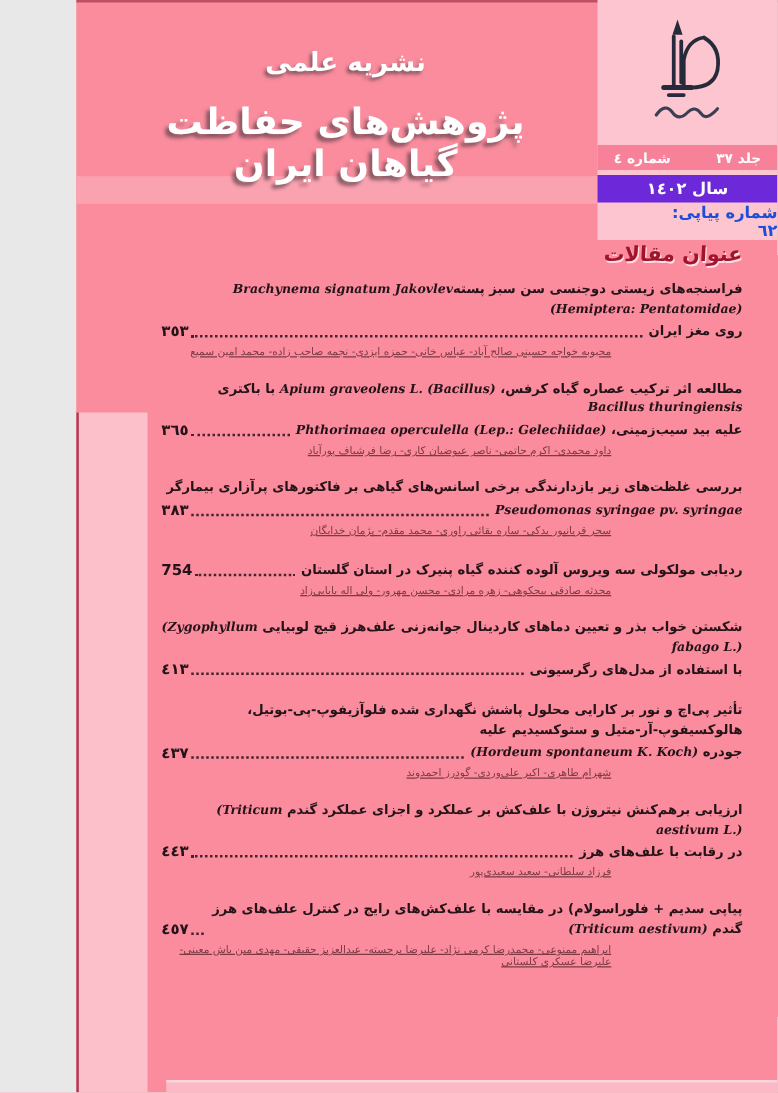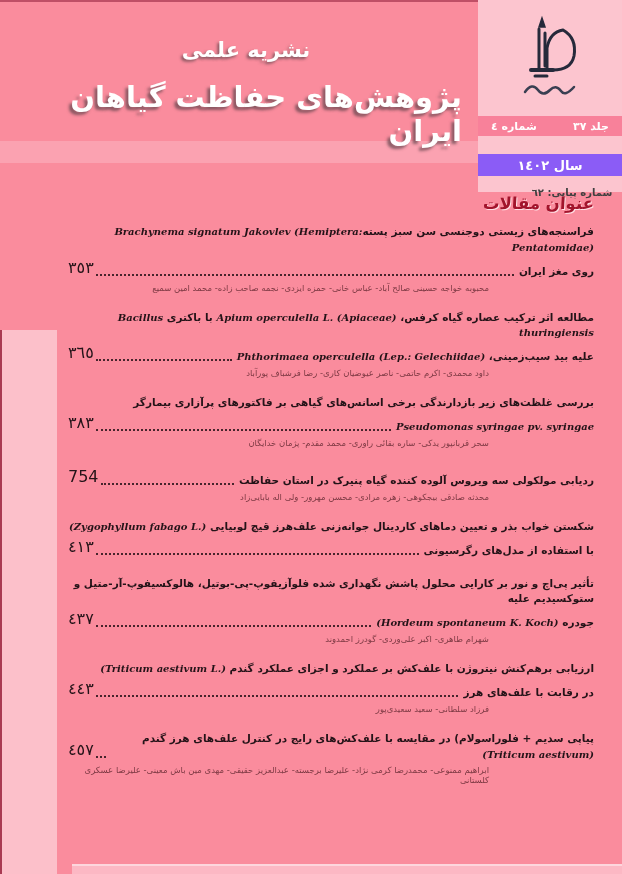--- a/index.html
+++ b/index.html
@@ -1,51 +1,51 @@
 <!DOCTYPE html>
 <html lang="fa" dir="rtl"><head>
 <meta charset="utf-8">
 <style>
   html,body{margin:0;padding:0;background:#e8e8e8;}
   .page{
-    position:relative; width:622px; height:874px; overflow:hidden;
+    position:relative; width:561px; height:874px; overflow:hidden;
     background:#fa8c9d;
     font-family:"DejaVu Sans", sans-serif;
     direction:rtl;
   }
   .top-edge{position:absolute;top:0;left:0;right:0;height:2px;background:#bf4f66;}
   .year-stripe{position:absolute;top:141px;height:22px;left:0;right:144px;background:#fba7b6;opacity:.8;}
   .left-strip{position:absolute;left:2px;top:330px;bottom:0;width:55px;background:#fcc0ca;}
   .left-edge{position:absolute;left:0;top:330px;bottom:0;width:2px;background:#a93a52;}
   .bottom-strip{position:absolute;left:72px;right:0;bottom:0;height:10px;background:#fcb8c4;box-shadow:inset 0 2px 0 #fdd6dd;}
 
   .header{position:absolute;top:38px;right:160px;left:30px;text-align:center;color:#ffffff;z-index:3;}
   .j-type{font-size:21px;font-weight:bold;text-shadow:-2px 2px 3px rgba(100,70,78,.8);margin-bottom:18px;}
-  .j-title{font-size:29px;font-weight:bold;letter-spacing:.5px;text-shadow:-3px 3px 3px rgba(100,70,78,.75);text-align:right;}
+  .j-title{font-size:29px;font-weight:bold;letter-spacing:.5px;text-shadow:-3px 3px 3px rgba(100,70,78,.75);}
 
   .sidebar{position:absolute;top:0;right:0;width:144px;height:192px;background:#fcc5cf;z-index:2;}
   .logo-wrap{height:116px;display:flex;align-items:center;justify-content:center;padding-top:6px;box-sizing:border-box;}
   .band1{height:20px;background:#f8819a;display:flex;justify-content:space-between;align-items:center;
          padding:0 13px;color:#fff;font-weight:bold;font-size:11px;}
-  .band2{height:22px;margin-top:18px;background:#8b5cf6;display:flex;justify-content:center;align-items:center;
+  .band2{height:22px;margin-top:4px;background:#6d28d9;display:flex;justify-content:center;align-items:center;
          color:#fff;font-weight:bold;font-size:13px;letter-spacing:1px;text-align:right;}
   .serial{height:32px;display:flex;align-items:center;justify-content:center;
-          color:#404040;font-weight:bold;font-size:10px;margin-left:44px;}
+          color:#1d4ed8;font-weight:bold;font-size:13px;margin-left:44px;}
 
   .contents{position:absolute;top:194px;right:28px;left:68px;bottom:14px;overflow:hidden;z-index:1;}
   .toc-heading{display:inline-block;color:#a2142c;font-weight:bold;font-size:16.5px;
                text-shadow:1px 1px 0 rgba(255,232,236,.9);margin-bottom:11px;transform:skewX(-3deg);}
   .article{margin-bottom:17px;color:#241318;}
   .t-line{display:flex;align-items:flex-end;font-weight:bold;font-size:10.5px;line-height:1.5;}
   .runs{flex:0 1 auto;}
   .run-fa{unicode-bidi:plaintext;}
   .run-la{direction:ltr;unicode-bidi:isolate;font-family:"DejaVu Serif", serif;font-style:italic;font-size:10px;}
   .leader{flex:1 1 auto;min-width:10px;border-bottom:2px dotted #47242c;margin:0 5px 4px 2px;}
-  .pnum{font-size:16px;font-weight:normal;}
-  .authors{margin-top:3px;padding-right:105px;font-size:8.5px;color:#7e3a44;}
+  .pnum{font-size:12px;font-weight:bold;}
+  .authors{margin-top:3px;padding-right:105px;font-size:8.5px;color:#7e3a44;text-decoration:underline;}
 </style>
 </head>
 <body>
 
 <div class="page">
   <div class="top-edge"></div>
   <div class="year-stripe"></div>
   <div class="left-strip"></div>
   <div class="left-edge"></div>
   <div class="bottom-strip"></div>
@@ -88,21 +88,21 @@
           </div>
           <div class="t-line">
             <span class="runs"><span class="run-fa">روی مغز ایران</span></span>
             <span class="leader"></span>
             <span class="pnum">٣٥٣</span>
           </div>
           <div class="authors">محبوبه خواجه حسینی صالح آباد- عباس خانی- حمزه ایزدی- نجمه صاحب زاده- محمد امین سمیع</div>
         </div>
         <div class="article">
           <div class="t-line">
-            <span class="runs"><span class="run-fa">مطالعه اثر ترکیب عصاره گیاه کرفس، </span><span class="run-la">Apium operculella L. (Apiaceae)</span><span class="run-fa"> با باکتری </span><span class="run-la">Bacillus thuringiensis</span></span>
+            <span class="runs"><span class="run-fa">مطالعه اثر ترکیب عصاره گیاه کرفس، </span><span class="run-la">Apium graveolens L. (Bacillus)</span><span class="run-fa"> با باکتری </span><span class="run-la">Bacillus thuringiensis</span></span>
           </div>
           <div class="t-line">
             <span class="runs"><span class="run-fa">علیه بید سیب‌زمینی، </span><span class="run-la">Phthorimaea operculella (Lep.: Gelechiidae)</span></span>
             <span class="leader"></span>
             <span class="pnum">٣٦٥</span>
           </div>
           <div class="authors">داود محمدی- اکرم حاتمی- ناصر عیوضیان کاری- رضا فرشباف پورآباد</div>
         </div>
         <div class="article">
           <div class="t-line">
@@ -110,21 +110,21 @@
           </div>
           <div class="t-line">
             <span class="runs"><span class="run-la">Pseudomonas syringae pv. syringae</span></span>
             <span class="leader"></span>
             <span class="pnum">٣٨٣</span>
           </div>
           <div class="authors">سحر قربانپور یدکی- ساره بقائی راوری- محمد مقدم- پژمان خدایگان</div>
         </div>
         <div class="article">
           <div class="t-line">
-            <span class="runs"><span class="run-fa">ردیابی مولکولی سه ویروس آلوده کننده گیاه پنیرک در استان حفاظت</span></span>
+            <span class="runs"><span class="run-fa">ردیابی مولکولی سه ویروس آلوده کننده گیاه پنیرک در استان گلستان</span></span>
             <span class="leader"></span>
             <span class="pnum">754</span>
           </div>
           <div class="authors">محدثه صادقی بیجکوهی- زهره مرادی- محسن مهرور- ولی اله بابایی‌زاد</div>
         </div>
         <div class="article">
           <div class="t-line">
             <span class="runs"><span class="run-fa">شکستن خواب بذر و تعیین دماهای کاردینال جوانه‌زنی علف‌هرز قیچ لوبیایی </span><span class="run-la">(Zygophyllum fabago L.)</span></span>
           </div>
           <div class="t-line">

